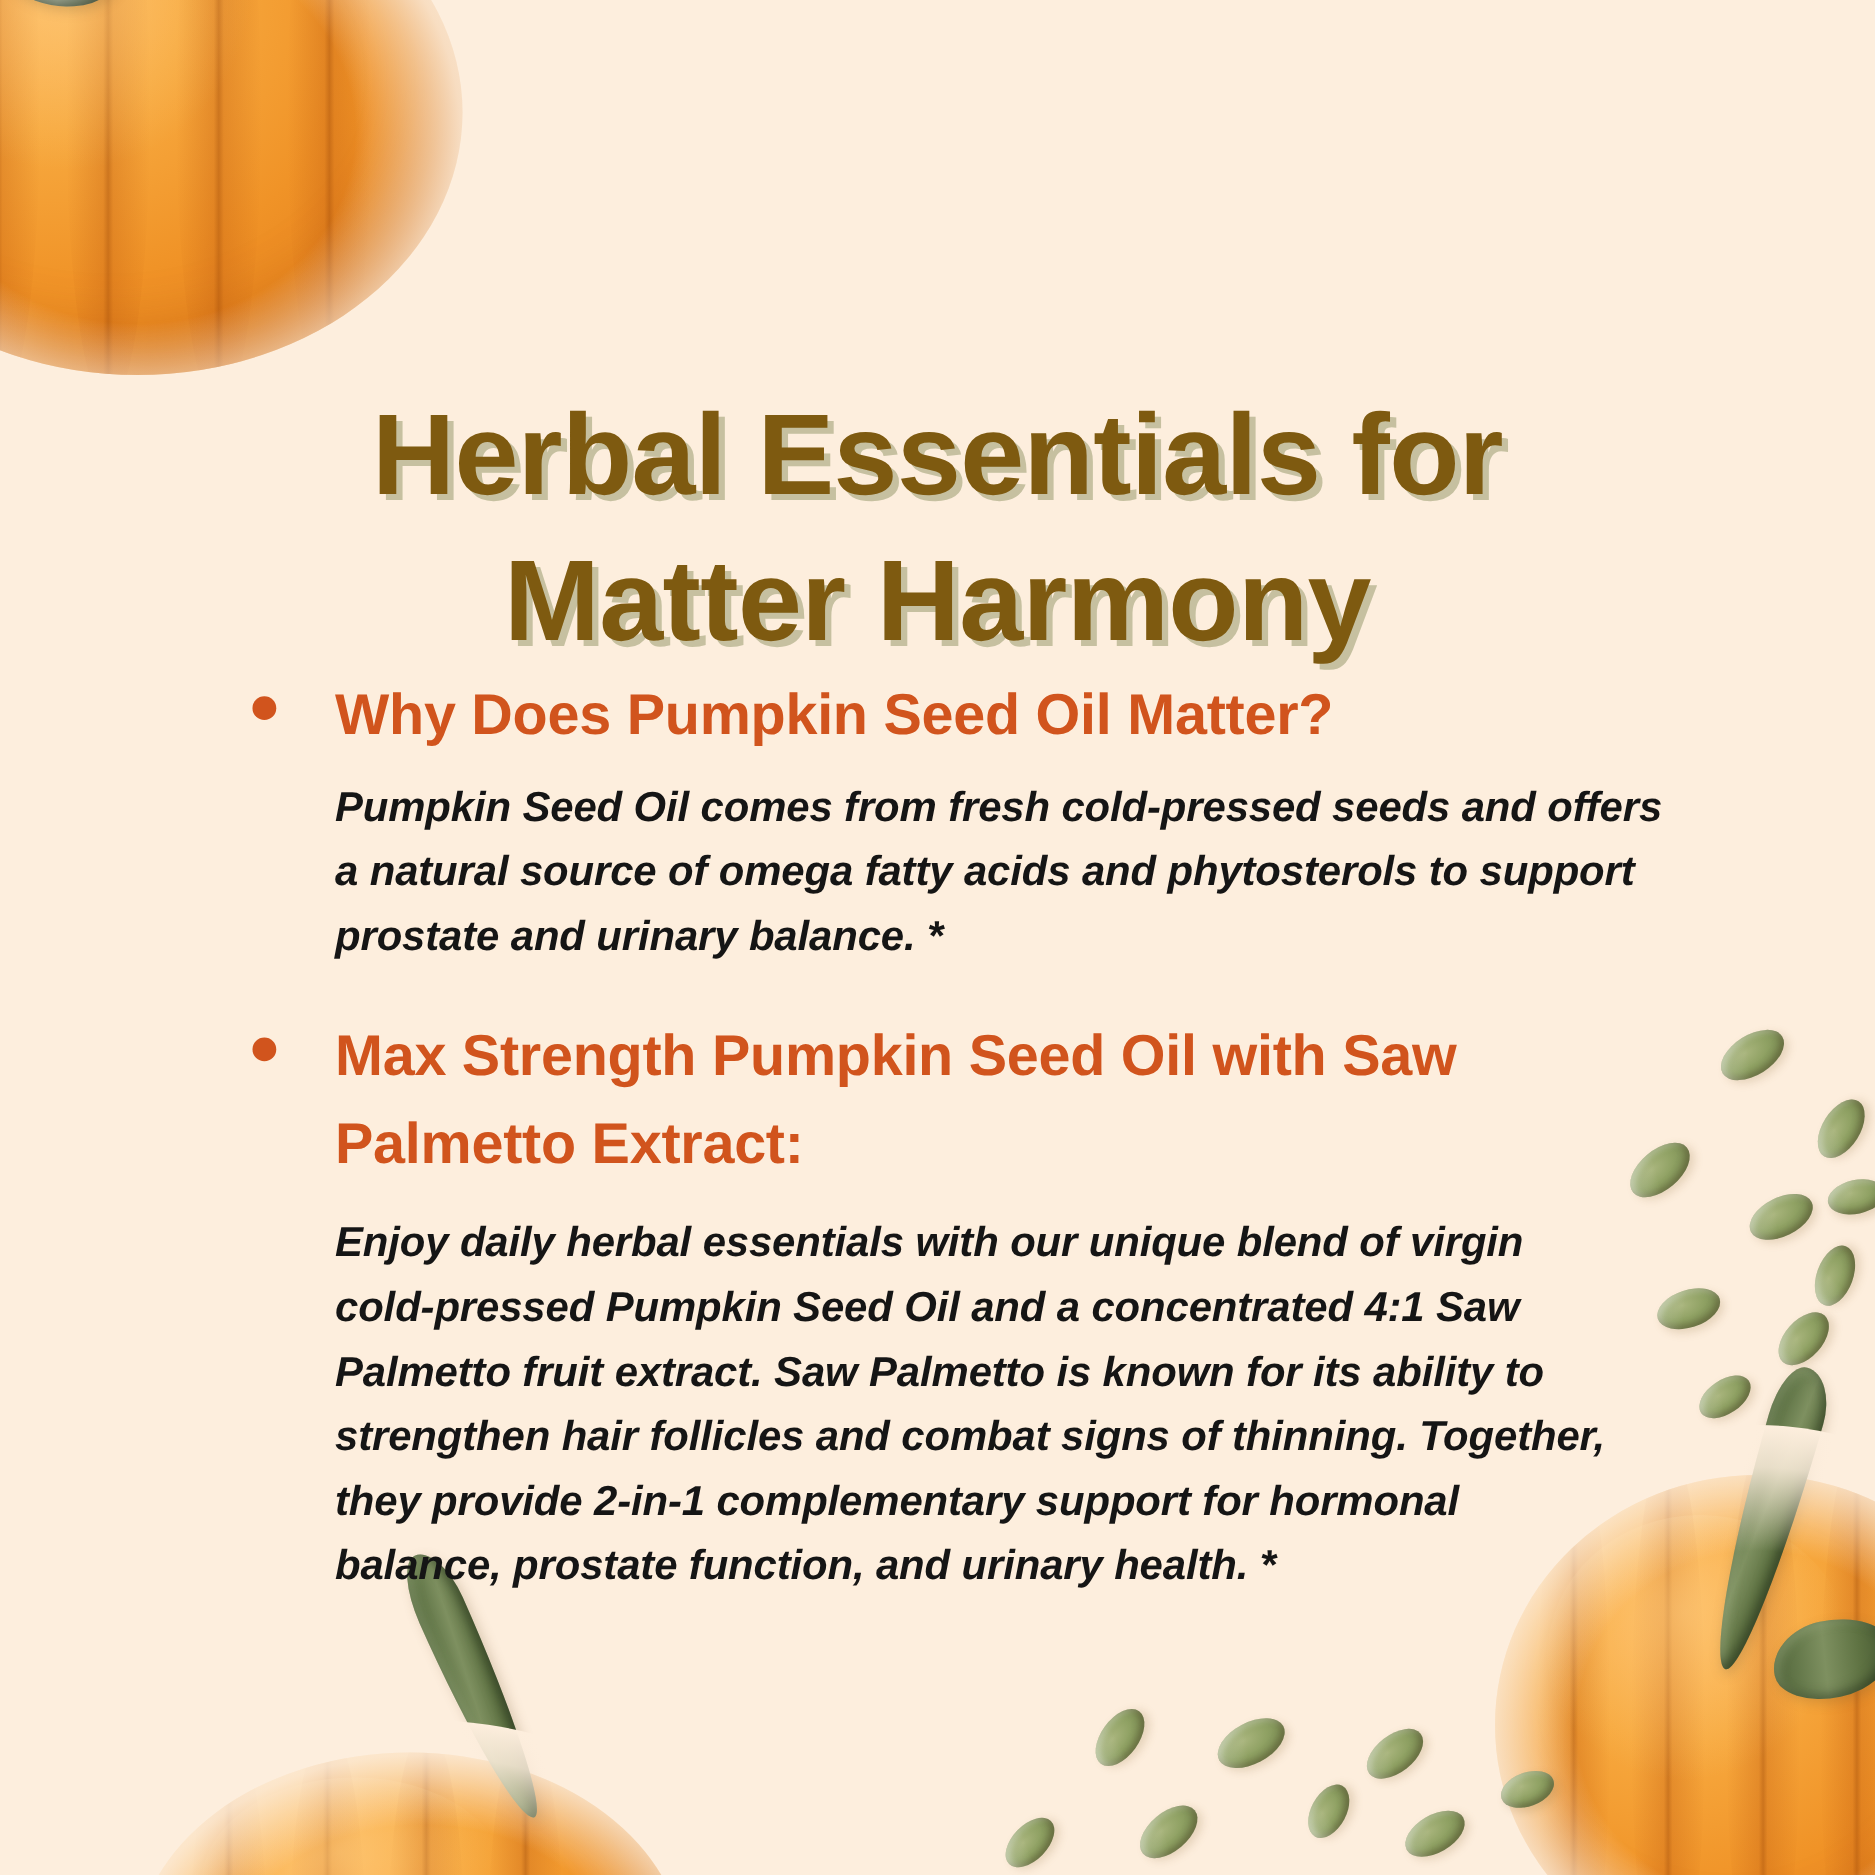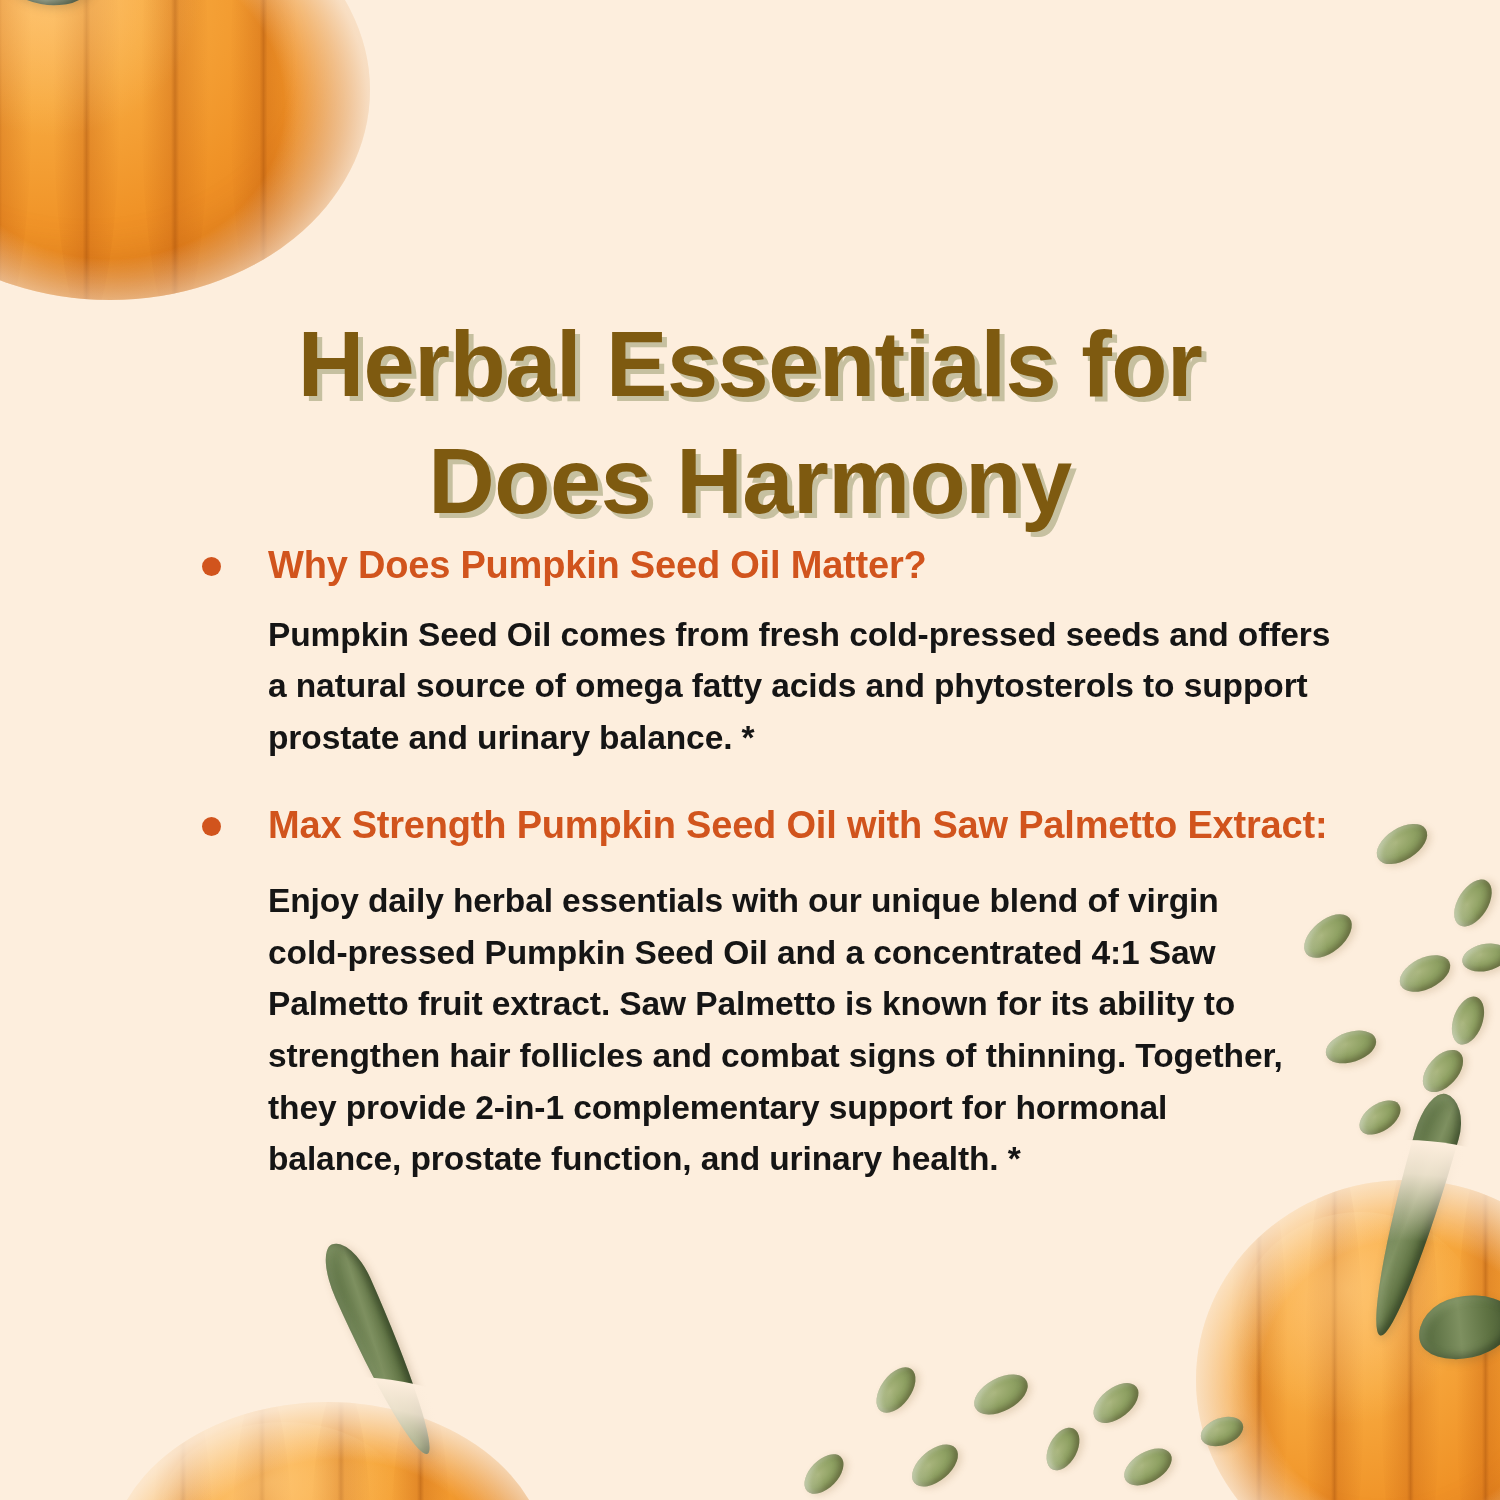--- a/index.html
+++ b/index.html
@@ -124,35 +124,36 @@
     left: 6px;
     top: 20px;
     width: 19px;
     height: 19px;
     border-radius: 50%;
     background: #d1541d;
   }
 
   .bullet-head {
     margin: 0 0 0 72px;
-    font-size: 38px;
+    font-size: 46px;
     line-height: 1.52;
     font-weight: 700;
     color: #d1541d;
     letter-spacing: -0.2px;
   }
 
   .bullet-body {
     margin: 14px 0 0 72px;
     width: 1070px;
     font-size: 33.5px;
     line-height: 1.54;
     font-weight: 700;
     color: #151515;
     letter-spacing: -0.1px;
+    font-style: italic;
   }
   .b2 .bullet-body { width: 1035px; margin-top: 20px; }
 </style>
 </head>
 <body>
 
 <div id="canvas">
 
   <div class="deco pumpkin-wrap" style="left:-150px; top:-120px; width:520px; height:440px;">
     <div class="pumpkin-body" style="left:0; top:0; width:520px; height:420px;">
@@ -222,21 +223,21 @@
     <div class="seed" style="left:908px; top:1450px; width:54px; height:31px; transform:rotate(-40deg);"></div>
     <div class="seed" style="left:1122px; top:1452px; width:52px; height:30px; transform:rotate(-30deg);"></div>
     <div class="seed" style="left:800px; top:1460px; width:48px; height:28px; transform:rotate(-46deg);"></div>
     <div class="seed" style="left:1200px; top:1418px; width:44px; height:27px; transform:rotate(-20deg);"></div>
   </div>
 
   <div class="content">
 
     <h1 class="title">
       <span>Herbal Essentials for</span><br>
-      <span>Does Harmony</span>
+      <span>Matter Harmony</span>
     </h1>
 
     <div class="bullets">
 
       <div class="bullet-block b1">
         <span class="dot"></span>
         <h2 class="bullet-head">Why Does Pumpkin Seed Oil Matter?</h2>
         <p class="bullet-body">Pumpkin Seed Oil comes from fresh cold-pressed seeds and offers a natural source of omega fatty acids and phytosterols to support prostate and urinary balance. *</p>
       </div>
 

